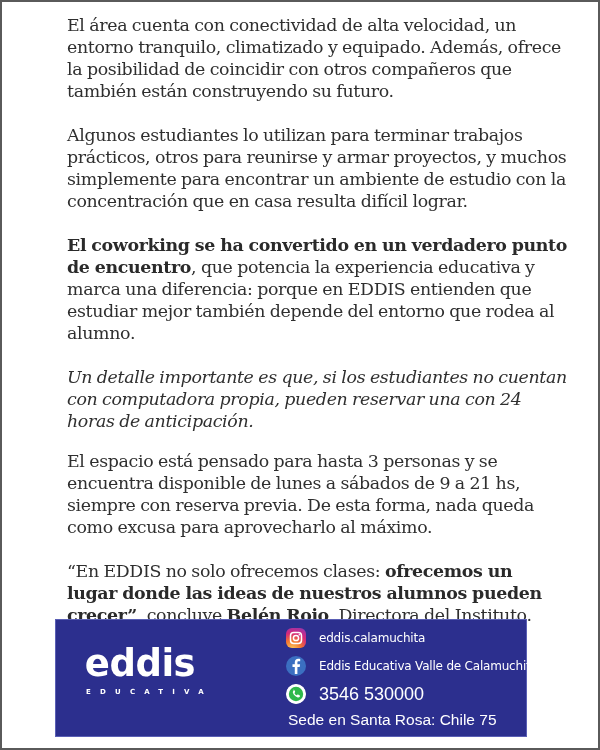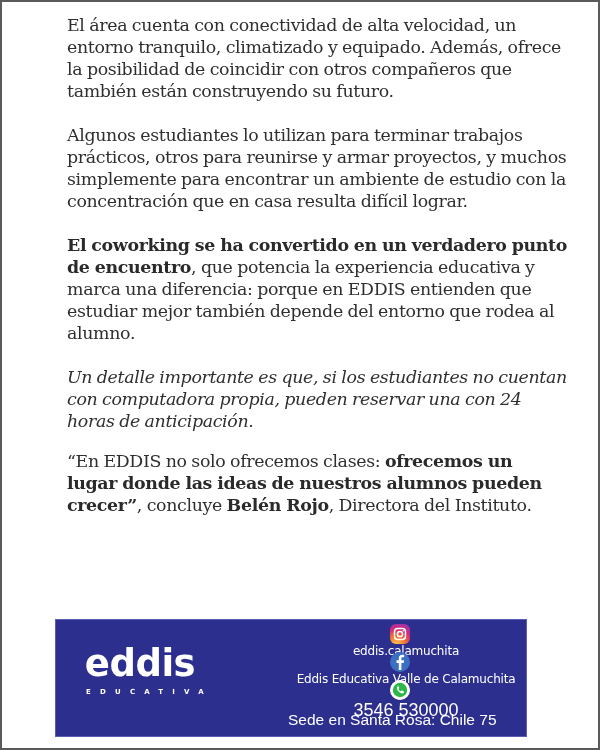--- a/index.html
+++ b/index.html
@@ -83,21 +83,20 @@
     .contacts {
       position: absolute;
       left: 230px;
       top: 4px;
       width: 240px;
     }
     .contact-row {
       display: flex;
       align-items: center;
       height: 28px;
-      flex-direction: column;
     }
     .icon {
       width: 20px;
       height: 20px;
       border-radius: 50%;
       flex: 0 0 20px;
       display: flex;
       align-items: center;
       justify-content: center;
       margin-right: 13px;
@@ -133,20 +132,21 @@
 </head>
 <body>
 
 <div class="frame"></div>
 
 <div class="article">
   <p>El área cuenta con conectividad de alta velocidad, un entorno tranquilo, climatizado y equipado. Además, ofrece la posibilidad de coincidir con otros compañeros que también están construyendo su futuro.</p>
   <p>Algunos estudiantes lo utilizan para terminar trabajos prácticos, otros para reunirse y armar proyectos, y muchos simplemente para encontrar un ambiente de estudio con la concentración que en casa resulta difícil lograr.</p>
   <p><b>El coworking se ha convertido en un verdadero punto de encuentro</b><span>, que potencia la experiencia educativa y marca una diferencia: porque en EDDIS entienden que estudiar mejor también depende del entorno que rodea al alumno.</span></p>
   <p class="tight"><i>Un detalle importante es que, si los estudiantes no cuentan con computadora propia, pueden reservar una con 24 horas de anticipación.</i></p>
+  <p>El espacio está pensado para hasta 3 personas y se encuentra disponible de lunes a sábados de 9 a 21 hs, siempre con reserva previa. De esta forma, nada queda como excusa para aprovecharlo al máximo.</p>
   <p><span>“En EDDIS no solo ofrecemos clases: </span><b>ofrecemos un lugar donde las ideas de nuestros alumnos pueden crecer”</b><span>, concluye </span><b>Belén Rojo</b><span>, Directora del Instituto.</span></p>
 </div>
 
 <div class="banner">
   <div class="logo">
     <div class="logo-word">eddis</div>
     <div class="logo-sub">EDUCATIVA</div>
   </div>
 
   <div class="contacts">

